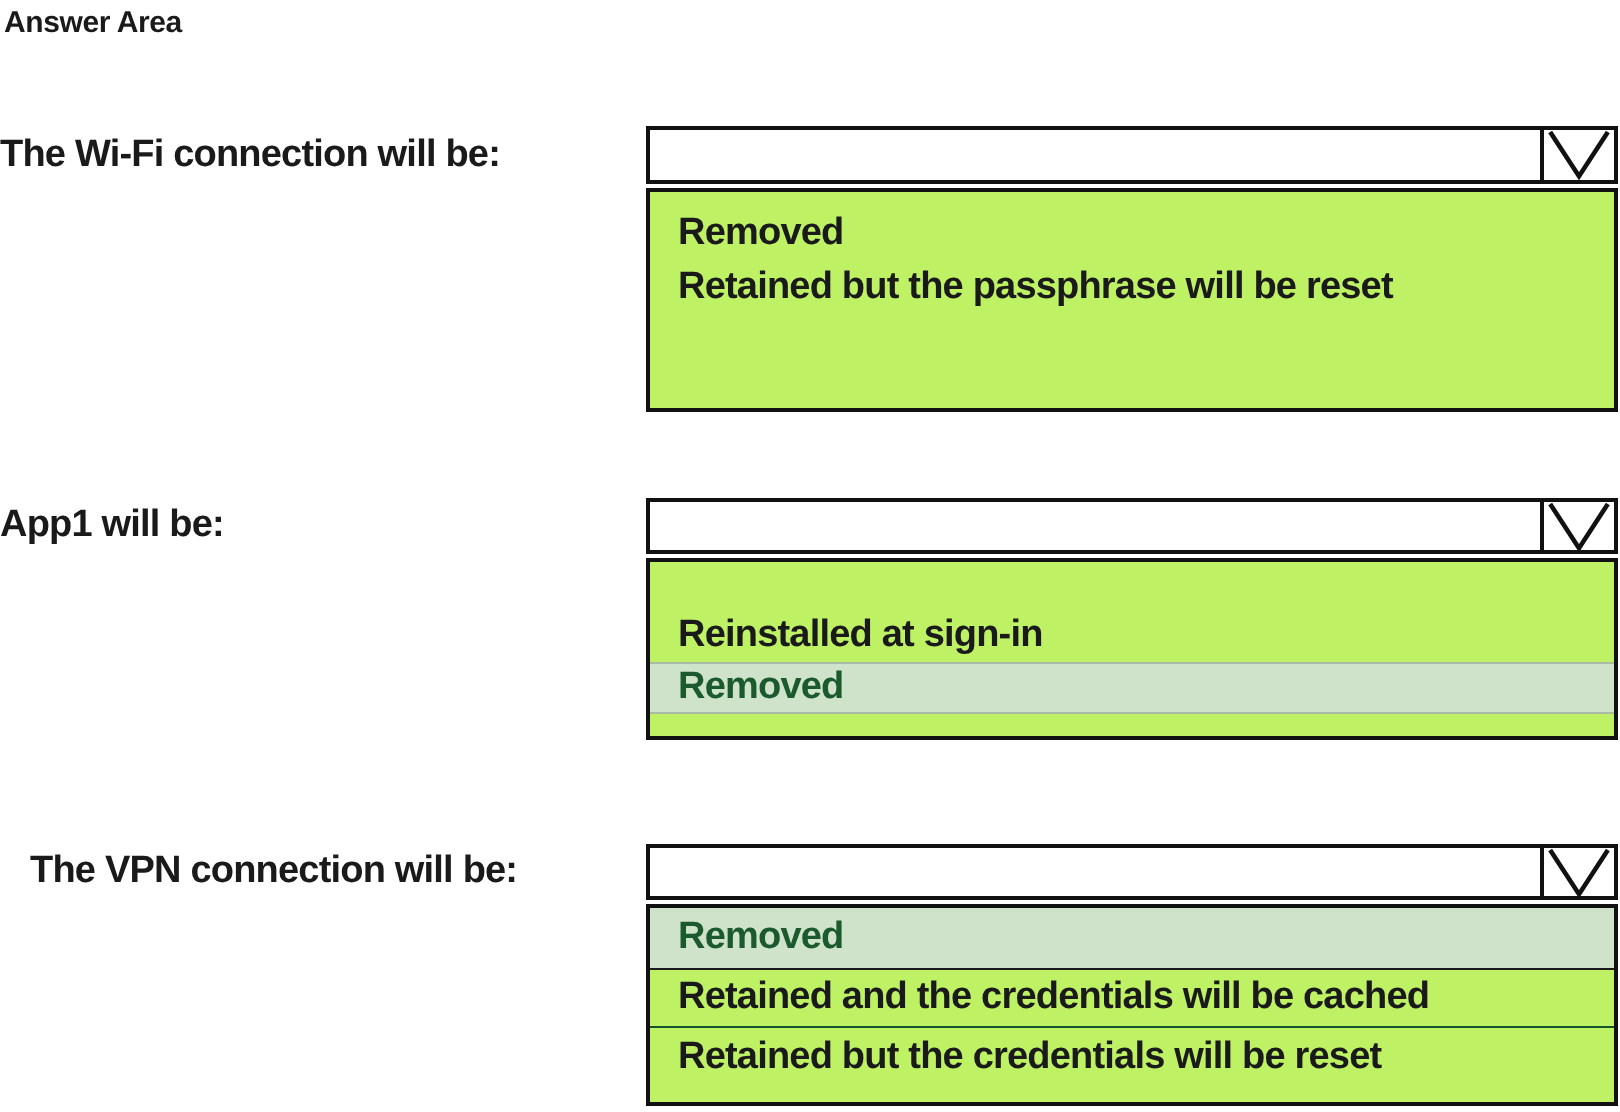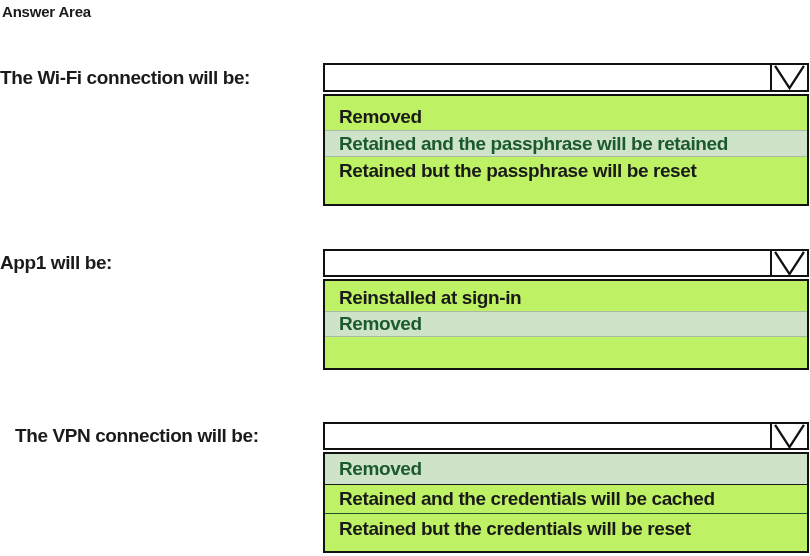--- a/index.html
+++ b/index.html
@@ -51,21 +51,21 @@
     border-bottom:1px solid rgba(0,0,0,0.18);
   }
   
   #dd1-header{top:63px;height:29px;}
   #dd1-label{top:63px;line-height:29px;}
   #dd1-list{top:94px;height:112px;padding-top:7px;}
   #dd1-list .opt{height:27px;}
   
   #dd2-header{top:249px;height:28px;}
   #dd2-label{top:249px;line-height:28px;}
-  #dd2-list{top:279px;height:91px;padding-top:4px;}
+  #dd2-list{top:279px;height:91px;padding-top:24px;}
   #dd2-list .opt{height:26px;}
   
   #dd3-header{top:422px;height:28px;}
   #dd3-label{top:422px;line-height:28px;margin-left:15px;}
   #dd3-list{top:452px;height:101px;}
   #dd3-list .opt{height:29px;}
   #dd3-list .opt.hl{height:31px;border-top:none;border-bottom:1px solid #1a1a1a;}
   #dd3-list .opt.sep{border-bottom:1px solid #14532d;}
 </style>
 </head>
@@ -77,21 +77,20 @@
 <div class="dd-header" id="dd1-header">
   <div class="dd-value"></div>
   <div class="dd-arrow">
     <svg viewBox="0 0 34 26">
       <path d="M2 1 L17 24 L32 1" fill="#ffffff" stroke="#111111" stroke-width="2.4" stroke-linejoin="miter"></path>
     </svg>
   </div>
 </div>
 <div class="dd-list" id="dd1-list">
   <div class="opt">Removed</div>
-  <div class="opt hl">Retained and the passphrase will be retained</div>
   <div class="opt">Retained but the passphrase will be reset</div>
 </div>
 
 <div class="q-label" id="dd2-label">App1 will be:</div>
 <div class="dd-header" id="dd2-header">
   <div class="dd-value"></div>
   <div class="dd-arrow">
     <svg viewBox="0 0 34 26">
       <path d="M2 1 L17 24 L32 1" fill="#ffffff" stroke="#111111" stroke-width="2.4" stroke-linejoin="miter"></path>
     </svg>

